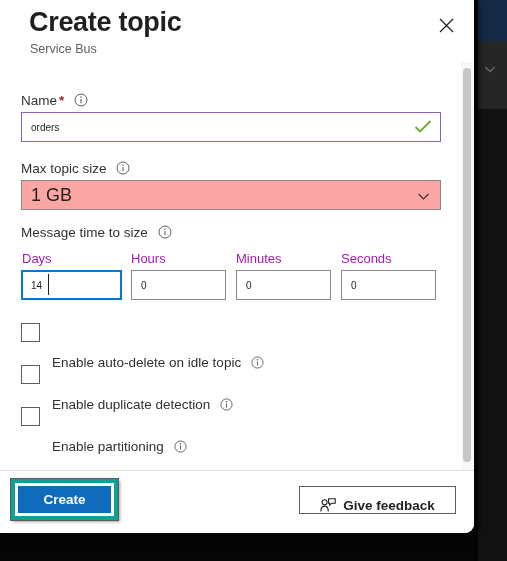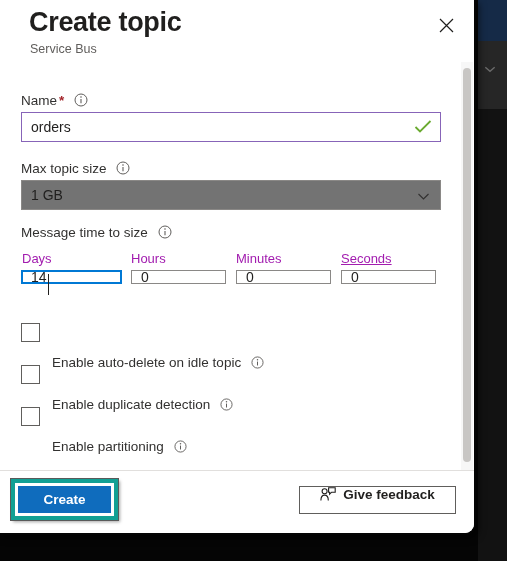--- a/index.html
+++ b/index.html
@@ -94,51 +94,51 @@
   .req-star { color: #a4262c; font-weight: 600; margin-left: 2px; }
   .info-icon {
     display: inline-block; vertical-align: -2px; margin-left: 6px;
     cursor: pointer;
   }
   .textbox {
     position: absolute;
     border: 1px solid #8a8886;
     background: #fff;
     font-family: "Liberation Sans", sans-serif;
-    font-size: 14px; color: #201f1e;
+    font-size: 10px; color: #201f1e;
     padding: 0 9px;
     line-height: 28px;
     height: 30px;
     outline: none;
   }
   .tb-name {
     left: 21px; top: 112px; width: 420px; height: 30px;
     border: 1px solid #8764b8;
     padding-right: 34px;
   }
   .check-ok {
     position: absolute; left: 414px; top: 119px; cursor: default;
   }
   .select-box {
     position: absolute; left: 21px; top: 180px; width: 420px; height: 30px;
-    border: 1px solid #8a8886; background: #737373;
-    font-size: 14px; color: #201f1e;
+    border: 1px solid #8a8886; background: #fca5a5;
+    font-size: 18px; color: #201f1e;
     line-height: 28px; padding-left: 9px;
     cursor: pointer;
   }
   .select-chev {
     position: absolute; right: 10px; top: 9px; color: #323130;
   }
   .ttl-label { left: 21px; top: 225px; }
   .col-label {
     position: absolute; top: 251px;
     font-size: 13px; color: #a21caf; text-align: center;
   }
   .tb-ttl {
-    position: absolute; top: 270px; width: 101px; height: 14px;
+    position: absolute; top: 270px; width: 101px; height: 30px;
   }
   .tb-focus {
     border: 2px solid #0078d4;
     padding-left: 8px;
   }
   .caret {
     position: absolute; left: 48px; top: 274px;
     width: 1px; height: 21px; background: #201f1e;
   }
   
@@ -172,21 +172,21 @@
     background: #0f6cbd; color: #fff;
     border: none;
     font-family: "Liberation Sans", sans-serif;
     font-size: 13.5px; font-weight: 600;
     cursor: pointer;
   }
   .feedback-btn {
     position: absolute; left: 299px; top: 486px;
     width: 157px; height: 28px;
     background: #fff; border: 1px solid #605e5c;
-    display: flex; align-items: flex-start; justify-content: center; gap: 7px;
+    display: flex; align-items: flex-end; justify-content: center; gap: 7px;
     font-size: 13.5px; font-weight: 600; color: #201f1e;
     cursor: pointer;
   }
 </style>
 </head>
 <body>
 
 <div id="root">
 
   <div class="bg-navy"></div>
@@ -252,21 +252,21 @@
           <circle cx="7" cy="7" r="6" fill="none" stroke="#605e5c" stroke-width="1"></circle>
           <circle cx="7" cy="4" r="0.8" fill="#605e5c"></circle>
           <path d="M7 6 L7 10.2" stroke="#605e5c" stroke-width="1.1"></path>
         </svg>
       </span>
     </div>
 
     <div class="col-label" style="left:22px;">Days</div>
     <div class="col-label" style="left:131px;">Hours</div>
     <div class="col-label" style="left:236px;">Minutes</div>
-    <div class="col-label" style="left:341px;text-decoration:underline;">Seconds</div>
+    <div class="col-label" style="left:341px;">Seconds</div>
 
     <input class="textbox tb-ttl tb-focus" style="left: 21px; width: 101px;" value="14">
     <div class="caret"></div>
     <input class="textbox tb-ttl" style="left: 131px; width: 95px;" value="0">
     <input class="textbox tb-ttl" style="left: 236px; width: 95px;" value="0">
     <input class="textbox tb-ttl" style="left: 341px; width: 95px;" value="0">
 
     <div class="cbrow" style="top:323px;">
       <div class="cbbox"></div>
       <div class="cblabel">

